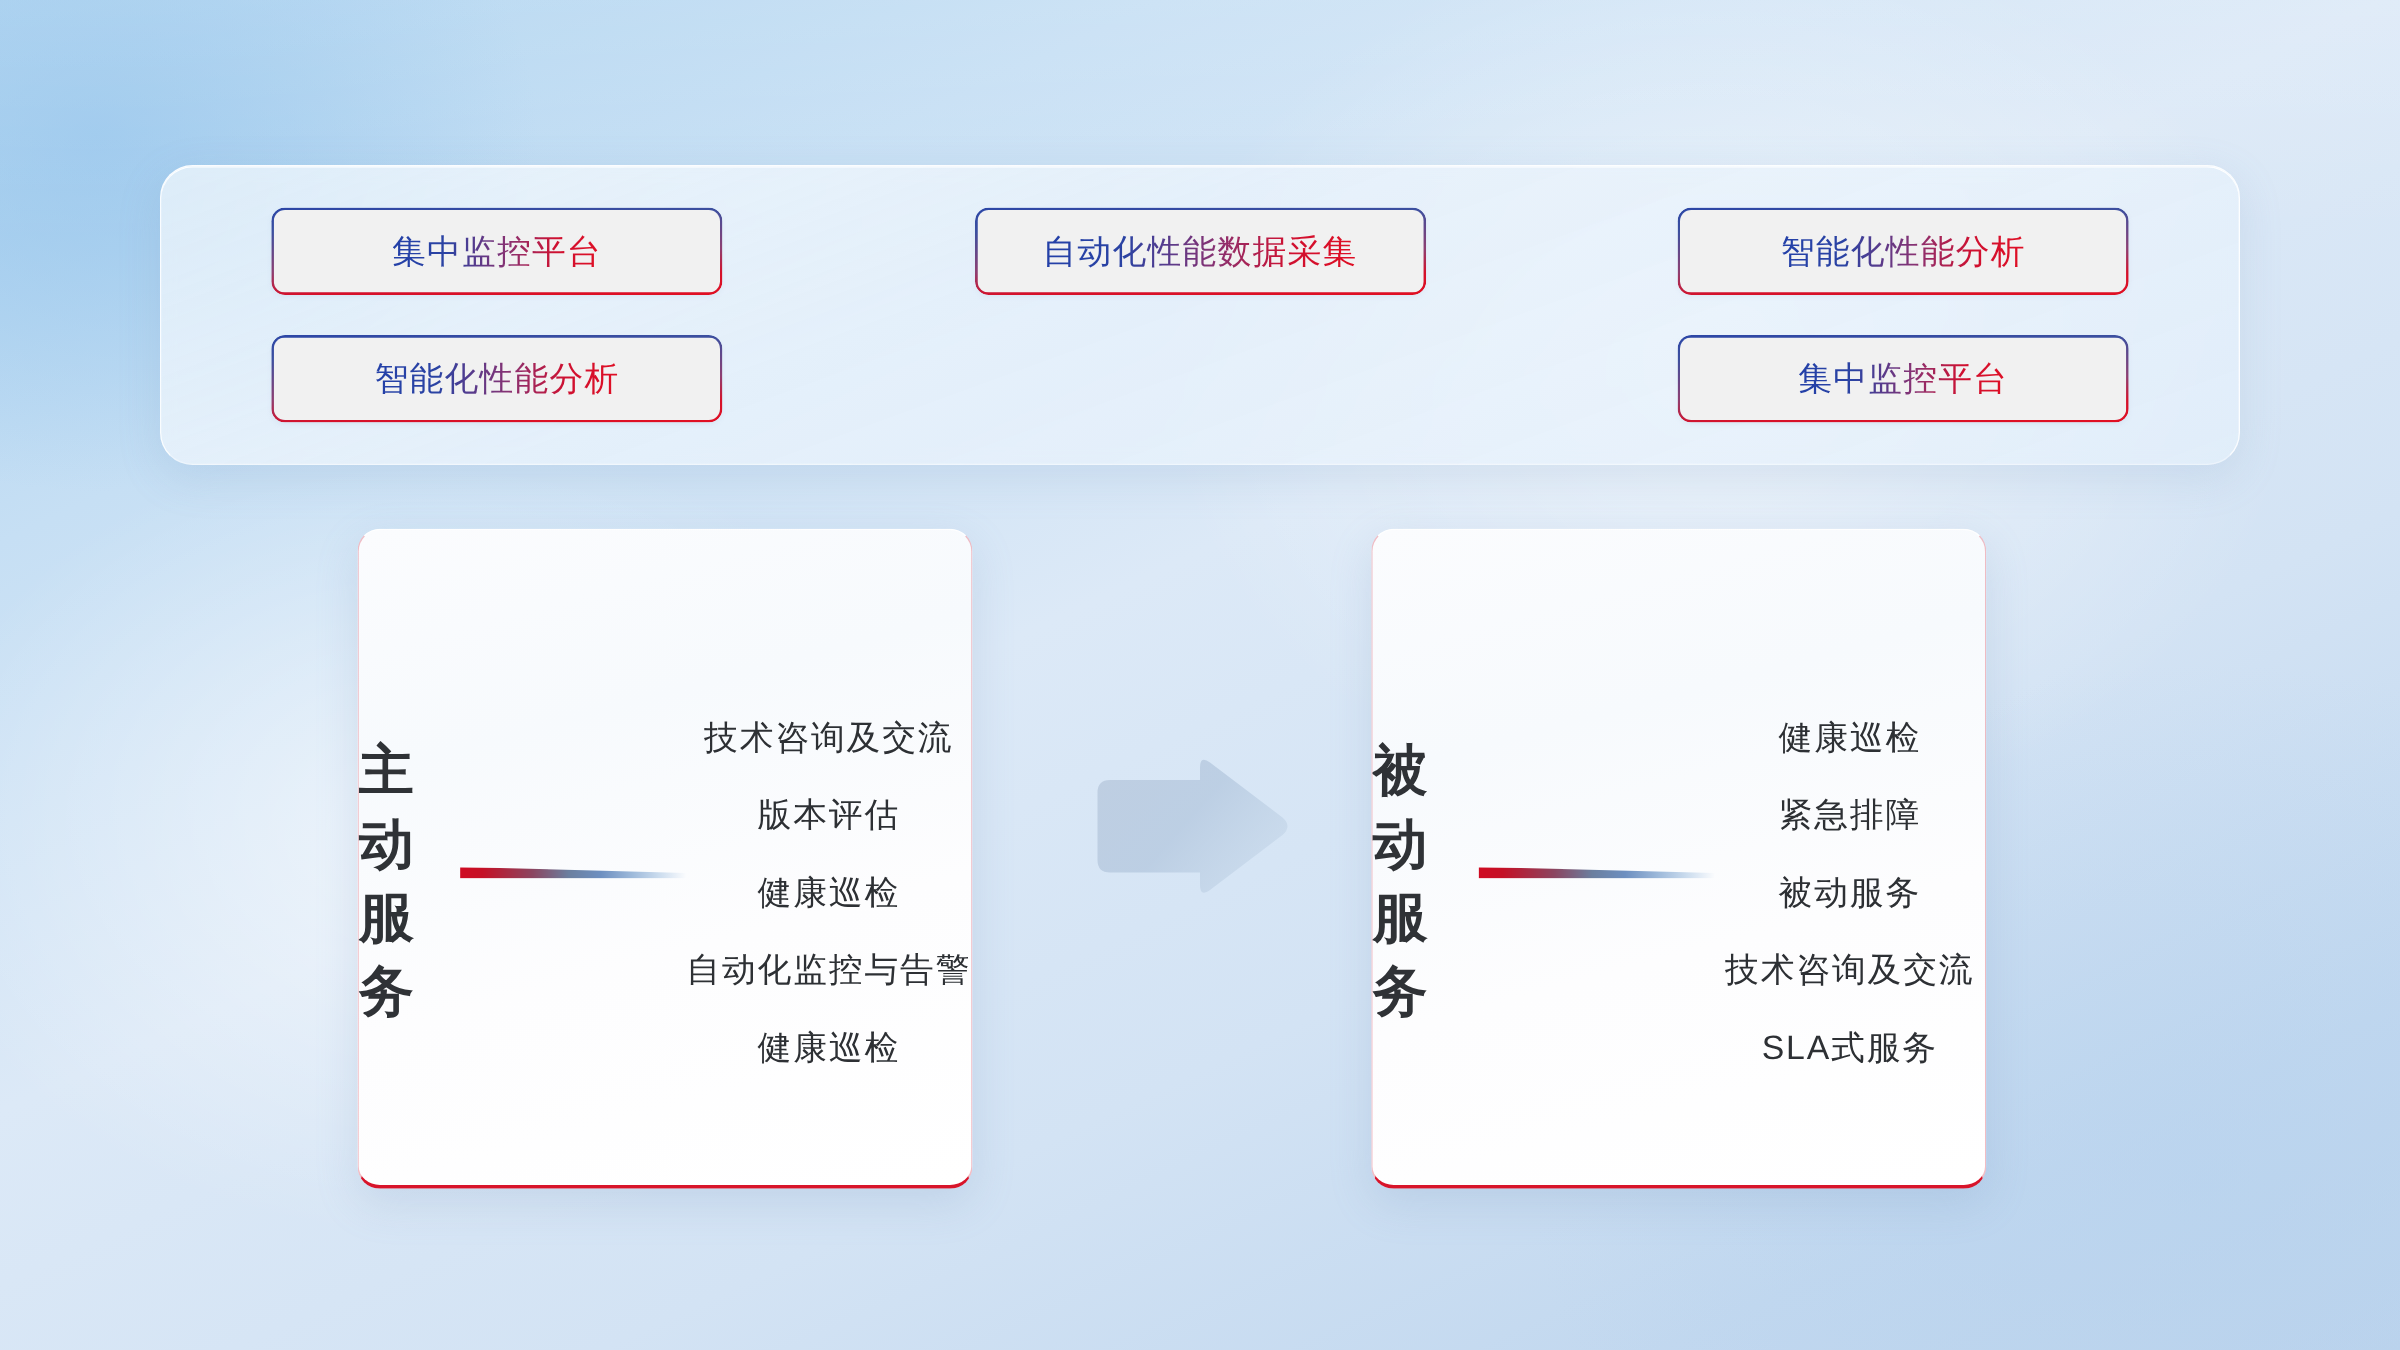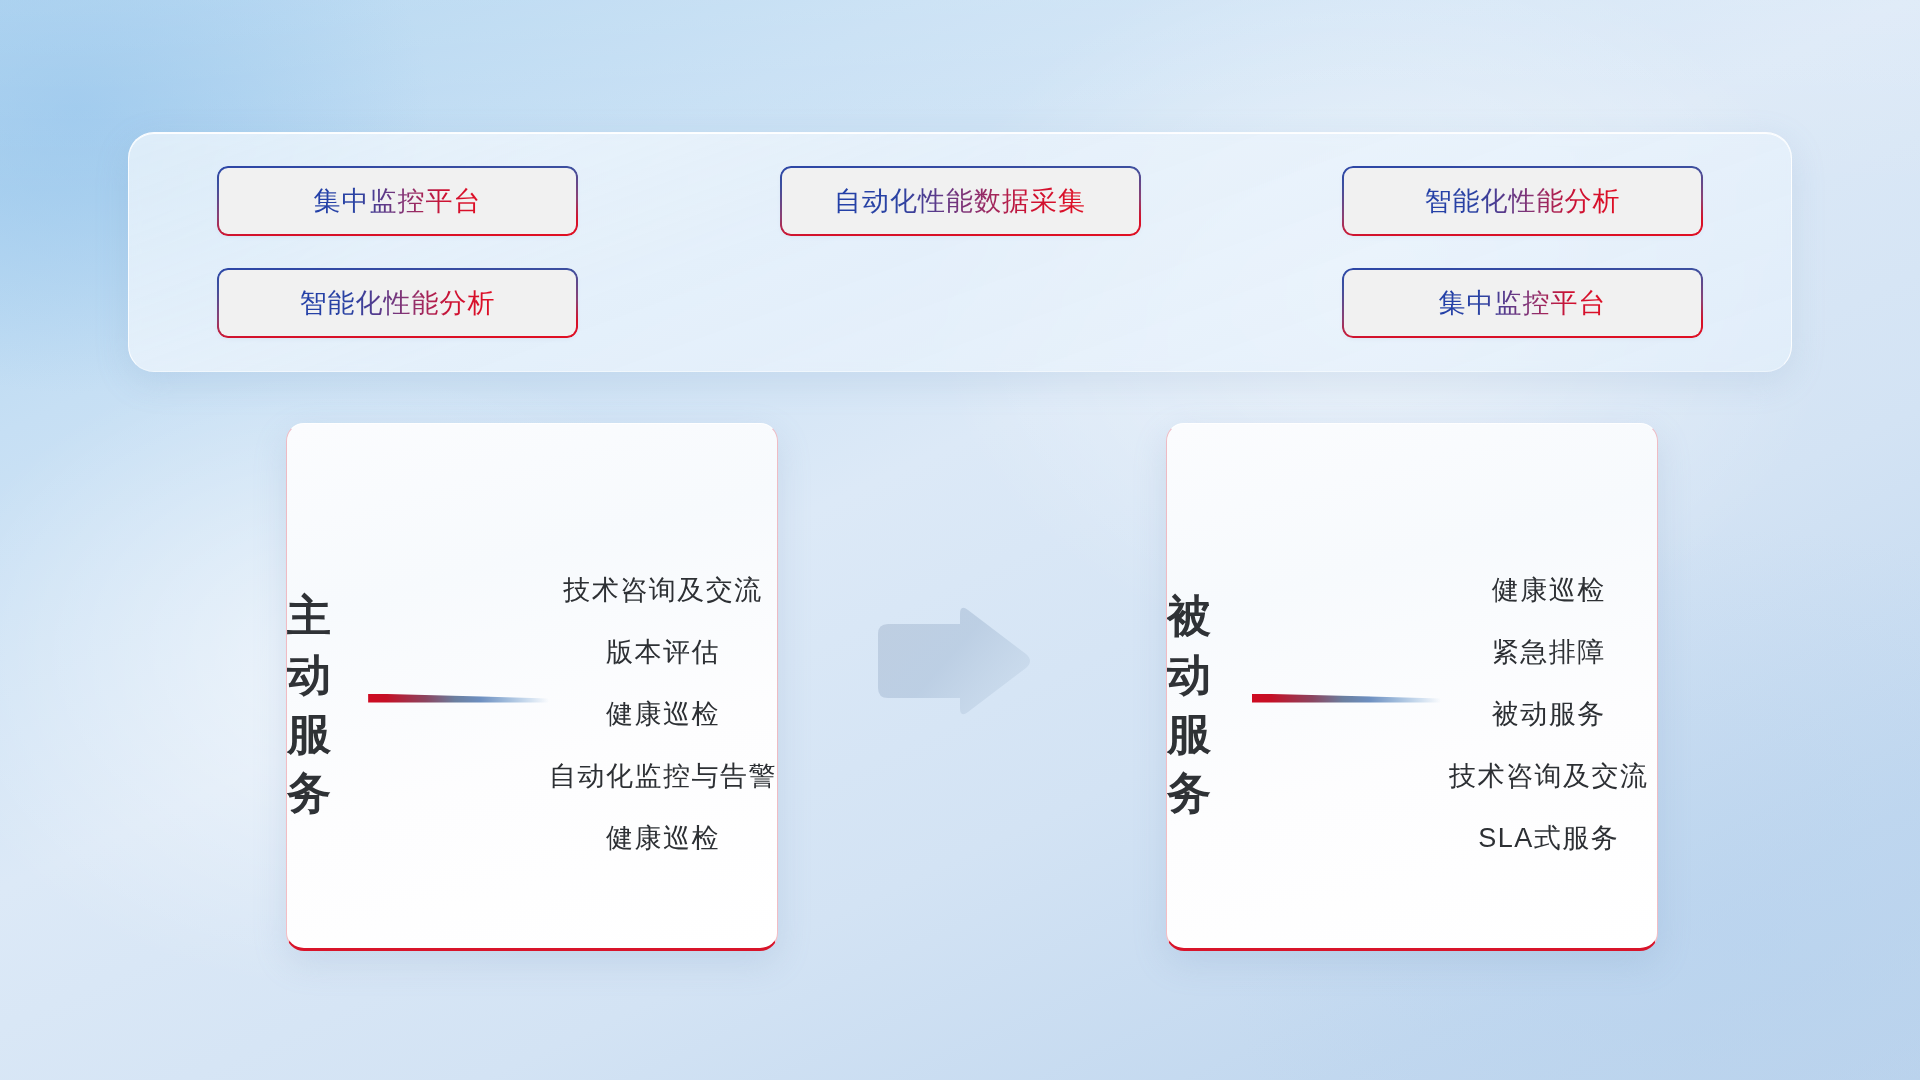--- a/index.html
+++ b/index.html
@@ -59,21 +59,21 @@
     background:linear-gradient(165deg, #fbfcfe 0%, #f7fafd 30%, #fdfdfe 62%, #ffffff 100%);
     border-bottom:3px solid #d8142a;
     border-left:1px solid rgba(214,40,60,0.30);
     border-right:1px solid rgba(214,40,60,0.30);
     border-top:1px solid rgba(255,255,255,0.9);
     box-shadow:0 12px 34px rgba(118,152,192,0.20);
     display:flex; flex-direction:row; align-items:center;
     overflow:hidden;
   }
   #card-active  { left:286px; }
-  #card-passive { left:1166px;justify-content:flex-end; }
+  #card-passive { left:1097px;justify-content:flex-end; }
 
   .card-title {
     margin-top:38px;
     font-size:44px; font-weight:700; letter-spacing:4px;
     color:#2f3236;
   }
   .card-divider {
     margin-top:24px;
     width:428px; height:9px;
     position:relative;

